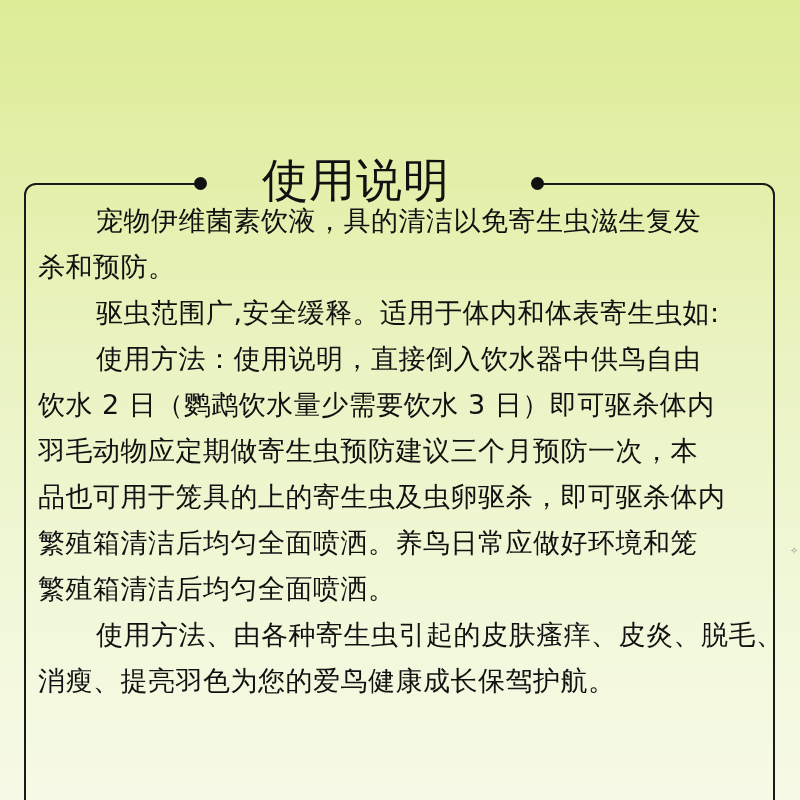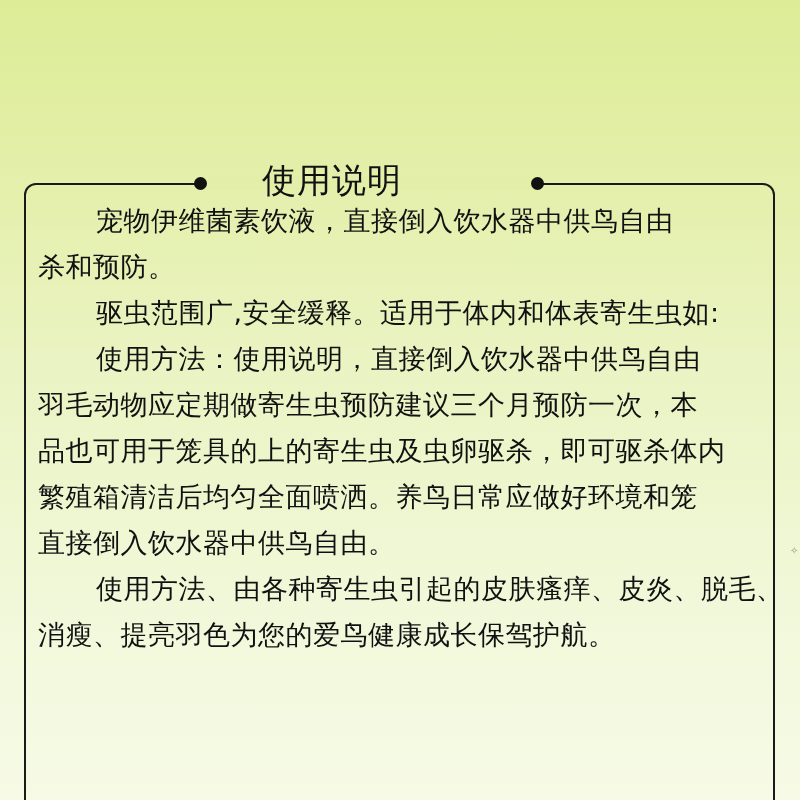--- a/index.html
+++ b/index.html
@@ -40,21 +40,21 @@
     border-radius: 50%;
     background: #111;
     top: 177px;
   }
   .dot.left { left: 194px; }
   .dot.right { left: 531px; }
   .title {
     position: absolute;
     left: 262px;
     top: 150px;
-    font-size: 34px;
+    font-size: 46px;
     line-height: 60px;
     letter-spacing: 1px;
     color: #111;
     font-weight: normal;
     white-space: nowrap;
   }
   .content {
     position: absolute;
     left: 38px;
     top: 198px;
@@ -79,28 +79,29 @@
 </head>
 <body>
 
 <div class="frame"></div>
 <div class="title-gap"></div>
 <div class="dot left"></div>
 <div class="dot right"></div>
 <h1 class="title" style="margin:0;">使用说明</h1>
 
 <div class="content">
-  <div class="line indent">宠物伊维菌素饮液，直接倒入饮水器中供鸟自由</div>
+  <div class="line indent">宠物伊维菌素饮液，具的清洁以免寄生虫滋生复发</div>
   <div class="line">杀和预防。</div>
 
   <div class="line indent">驱虫范围广,安全缓释。适用于体内和体表寄生虫如:</div>
 
   <div class="line indent">使用方法：使用说明，直接倒入饮水器中供鸟自由</div>
+  <div class="line">饮水 2 日（鹦鹉饮水量少需要饮水 3 日）即可驱杀体内</div>
   <div class="line">羽毛动物应定期做寄生虫预防建议三个月预防一次，本</div>
   <div class="line">品也可用于笼具的上的寄生虫及虫卵驱杀，即可驱杀体内</div>
   <div class="line">繁殖箱清洁后均匀全面喷洒。养鸟日常应做好环境和笼</div>
-  <div class="line">直接倒入饮水器中供鸟自由。</div>
+  <div class="line">繁殖箱清洁后均匀全面喷洒。</div>
 
   <div class="line indent">使用方法、由各种寄生虫引起的皮肤瘙痒、皮炎、脱毛、</div>
   <div class="line">消瘦、提亮羽色为您的爱鸟健康成长保驾护航。</div>
 </div>
 
 <div class="sparkle">✧</div>
 
 </body></html>

